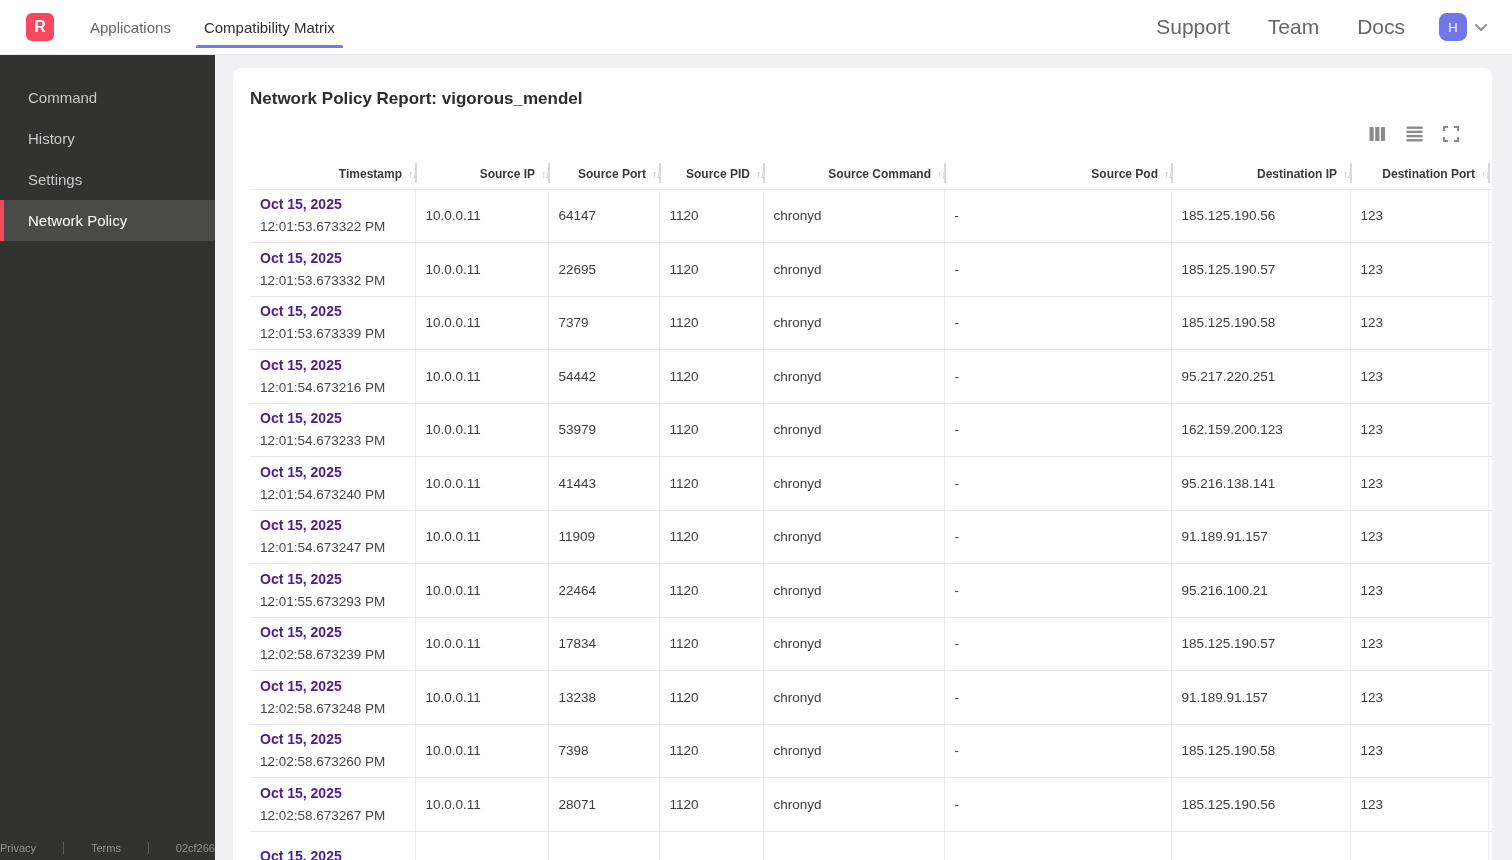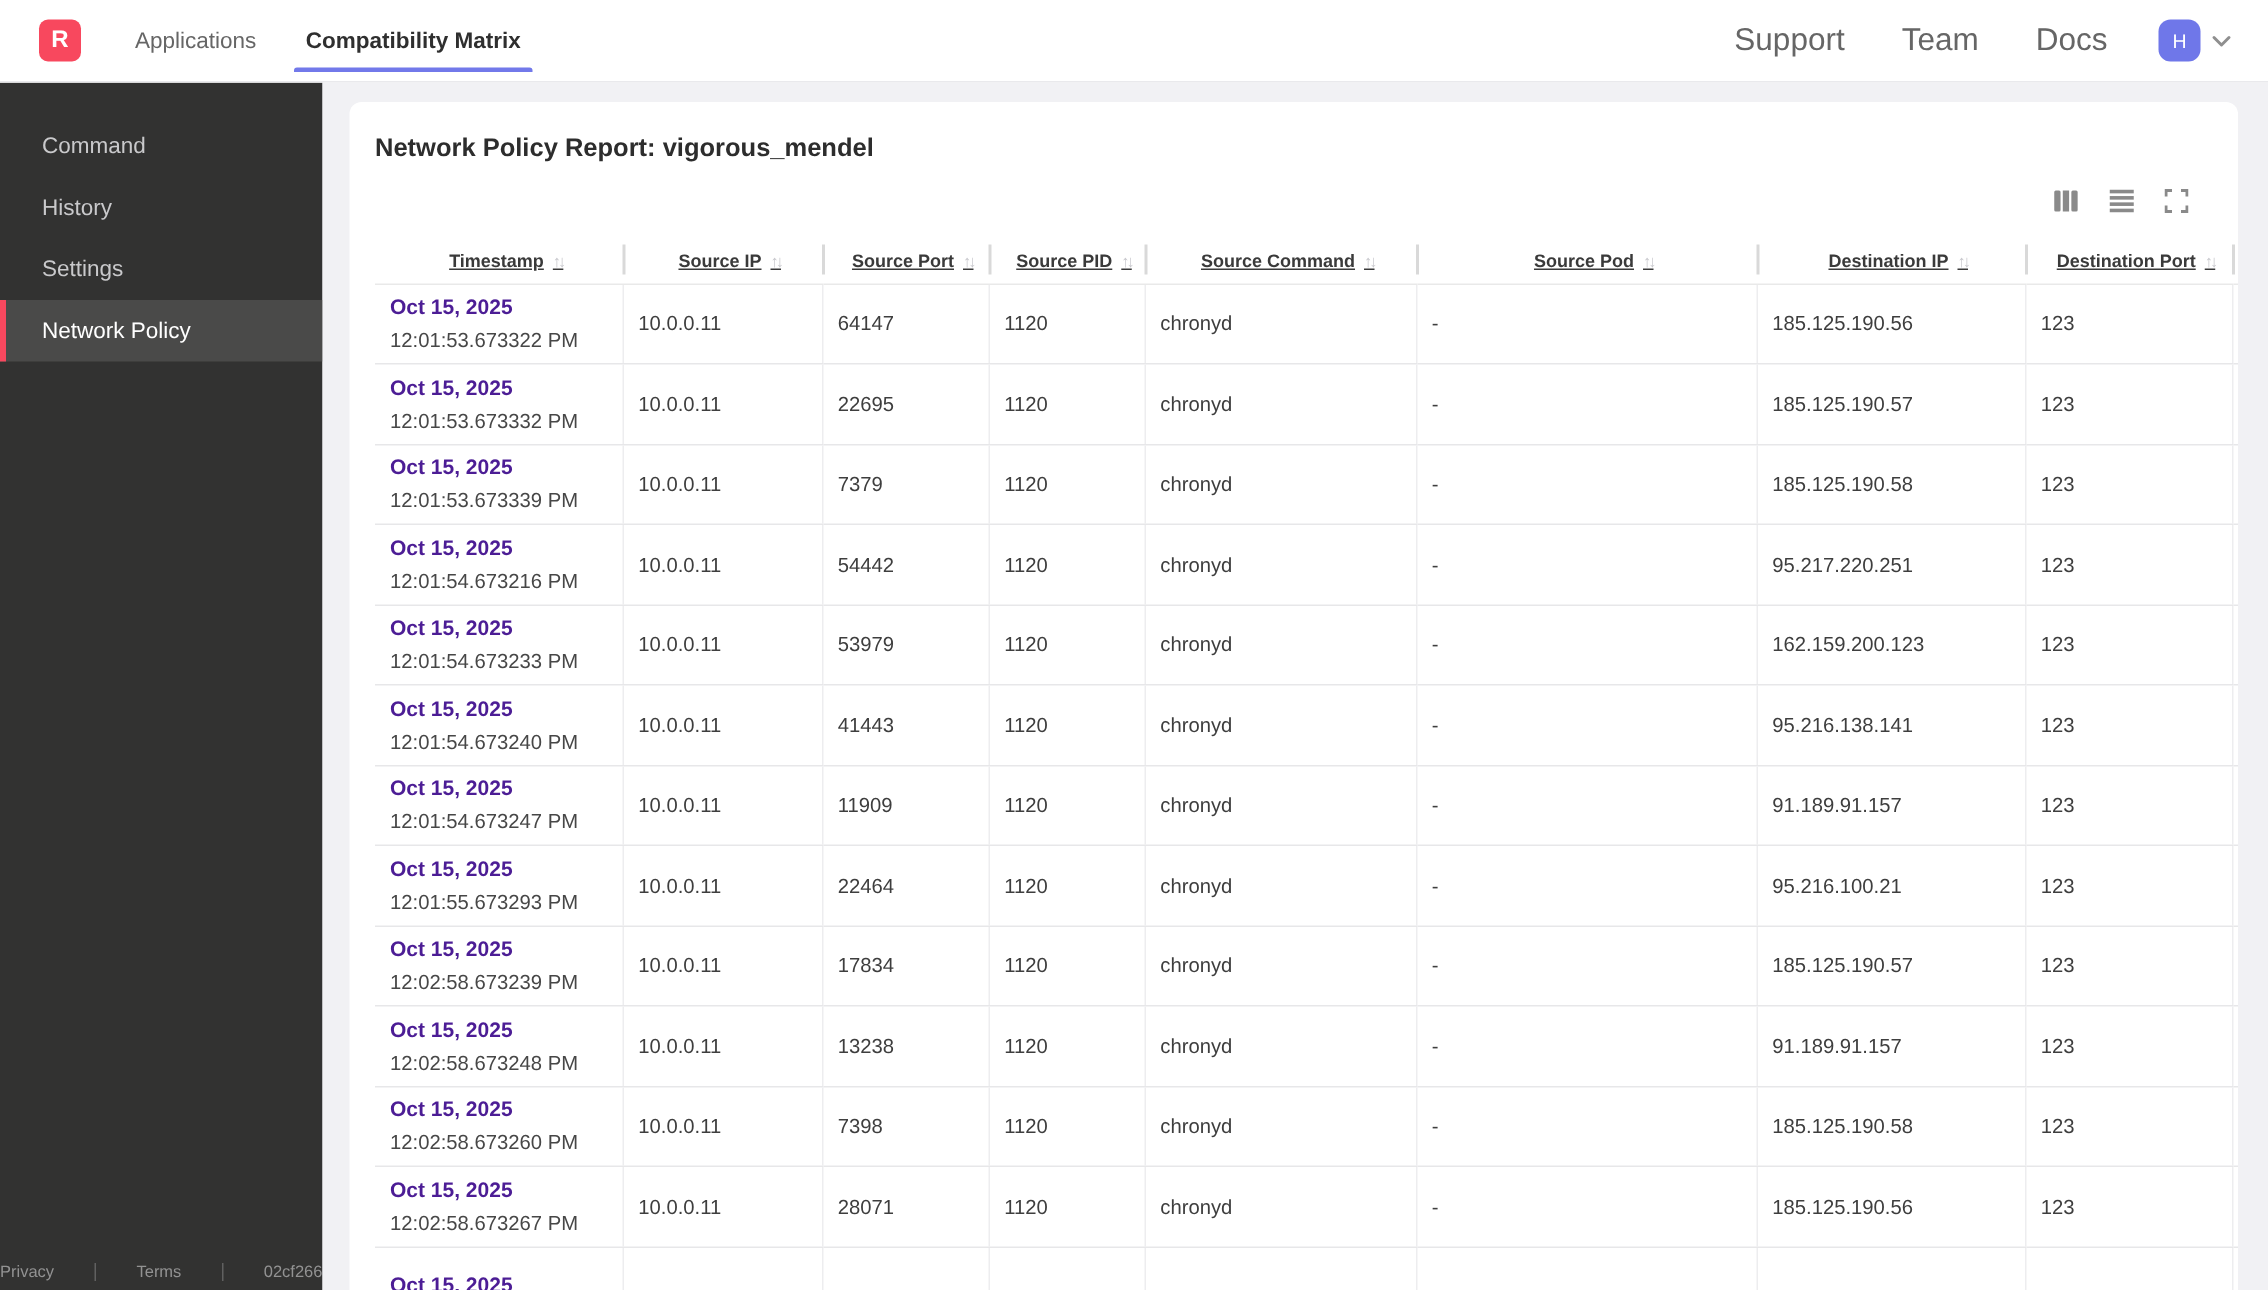--- a/index.html
+++ b/index.html
@@ -11,21 +11,21 @@
   }
 
   
   .topbar{ position:absolute; top:0; left:0; width:1512px; height:55px; background:#fff;
            border-bottom:1px solid #e9e9ec; display:flex; align-items:center; z-index:5; }
   .logo{ margin-left:26px; width:28px; height:28px; border-radius:6px; background:var(--accent-red);
          color:#fff; font-weight:bold; font-size:16px; display:flex; align-items:center; justify-content:center; }
   .tabs{ display:flex; height:42px; margin-left:28px; }
   .tab{ position:relative; display:flex; align-items:center; padding:0 8px; margin-right:17px;
         font-size:15px; color:#666; cursor:pointer; }
-  .tab.active{ color:#2f2f2f; font-weight:bold; }
+  .tab.active{ color:#2f2f2f; font-weight:normal; }
   .tab.active::after{ content:''; position:absolute; left:0; right:0; bottom:0; height:3px;
         background:var(--accent-purple); border-radius:2px 2px 0 0; }
   .top-right{ margin-left:auto; display:flex; align-items:center; margin-right:22px; }
   .top-link{ font-size:21px; color:#666; margin-left:38px; cursor:pointer; }
   .avatar-group{ display:flex; align-items:center; margin-left:34px; }
   .avatar{ width:28px; height:28px; border-radius:8px; background:#6f77e9; color:#fff;
            font-size:13px; display:flex; align-items:center; justify-content:center; cursor:pointer; }
   .chev{ margin-left:5px; display:flex; cursor:pointer; }
 
   
@@ -43,23 +43,23 @@
          padding:13px 20px 0 18px; overflow:hidden; }
   .card{ background:#fff; border-radius:8px; height:840px; padding-left:17px; overflow:hidden; }
   .card-title{ padding-top:21px; font-size:17px; font-weight:bold; color:#2d2d2d; }
   .toolbar{ display:flex; justify-content:flex-end; align-items:center; gap:20px;
             margin-top:17px; padding-right:33px; height:16px; }
   .tool-btn{ display:flex; align-items:center; justify-content:center; cursor:pointer; }
 
   
   .table-wrap{ margin-top:17px; overflow:hidden; width:100%; }
   table{ width:1298px; border-collapse:collapse; table-layout:fixed; }
-  th{ height:30px; text-align:center; vertical-align:middle; font-size:12px; font-weight:bold;
+  th{ height:30px; text-align:right; vertical-align:middle; font-size:12px; font-weight:bold;
       color:#3a3a3a; padding-left:10px; position:relative; white-space:nowrap;
-      border-bottom:1px solid #e9e9e9; cursor:pointer;text-decoration:underline; }
+      border-bottom:1px solid #e9e9e9; cursor:pointer; }
   th:not(:first-child)::before{ content:''; position:absolute; left:0; top:4px; width:2px;
       height:20px; background:#d9d9d9; }
   .sort{ color:#c8c8cd; font-size:11px; letter-spacing:-2px; margin-left:6px; font-weight:normal; }
   td{ height:53.5px; vertical-align:middle; font-size:13.5px; color:#3e3e3e; padding-left:10px;
       border-bottom:1px solid #e7e7e9; white-space:nowrap; overflow:hidden; }
   td:not(:first-child){ border-left:1px solid #ededef; }
   .ts-date{ font-weight:bold; font-size:14px; color:#4c1d95; margin-bottom:3px; line-height:19px; }
   .ts-time{ font-size:13.5px; color:#474747; line-height:19px; }
 </style>
 </head>

